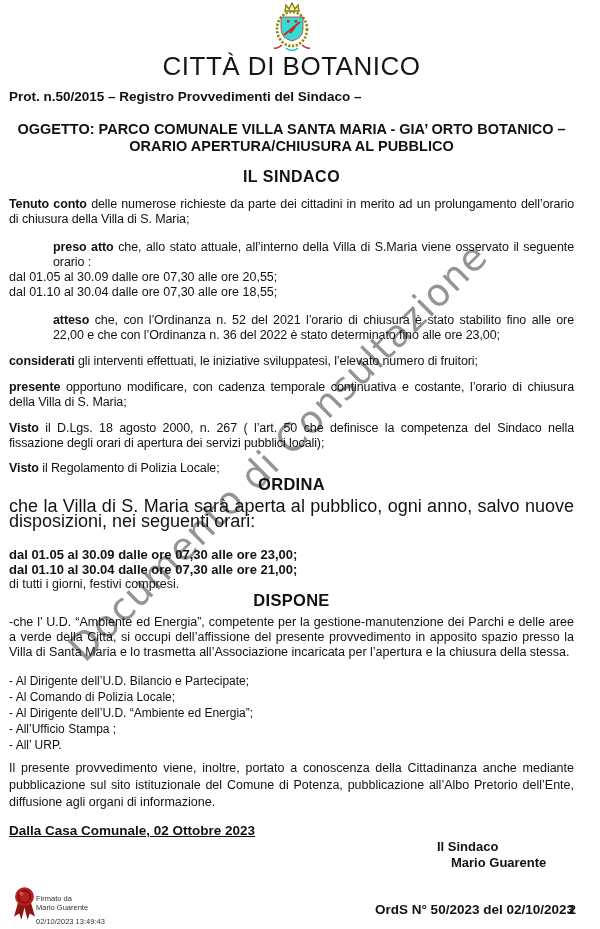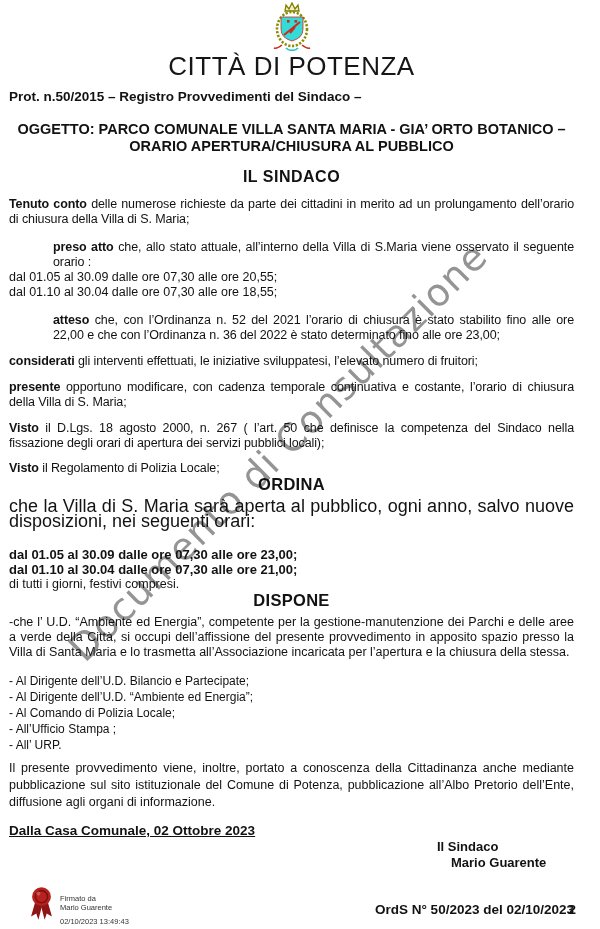--- a/index.html
+++ b/index.html
@@ -31,21 +31,21 @@
   .h2 { text-align:center; font-weight:700; font-size:16.5px; line-height:17px;
         margin:0; letter-spacing:0.3px; }
   .h2.mt5 { margin-top:5px; }
   .intro { margin-top:6px; font-size:18px; line-height:15px; text-align:justify; }
   .dispone-p { margin-top:6px; font-size:12.5px; line-height:15px; text-align:justify; }
   .list { margin-top:10px; font-size:12px; line-height:16px; }
   .closing { margin-top:7px; font-size:12.5px; line-height:17px; text-align:justify; }
   .dateline { margin-top:1px; font-weight:700; font-size:13.5px; line-height:15px;text-decoration:underline; }
   .sig { margin:1px 0 0 428px; font-weight:700; font-size:13px; line-height:16px; }
   .sig .name { padding-left:14px; }
-  .stamp { position:absolute; left:30px; top:885px; display:flex; gap:7px; z-index:1; }
+  .stamp { position:absolute; left:13px; top:885px; display:flex; z-index:1; }
   .stamp-text { font-size:7.5px; line-height:8.5px; color:#333; padding-top:10px; }
   .stamp-time { margin-top:6px;text-align:center; }
   .foot-center { position:absolute; left:0; right:26px; top:902px; text-align:right;
                  font-weight:700; font-size:13.5px; z-index:1; }
   .foot-page { position:absolute; right:24px; top:902px; font-weight:700;
                font-size:13.5px; z-index:1; }
 </style>
 </head>
 <body>
 
@@ -64,21 +64,21 @@
         <path d="M26 31 L31 25"></path>
       </g>
       <rect x="23" y="18" width="2.6" height="2.6" fill="#cc2a1f"></rect>
       <rect x="30.5" y="18" width="2.6" height="2.6" fill="#cc2a1f"></rect>
       <path d="M18 43 q-5 4 -8 3" stroke="#cc2a1f" fill="none" stroke-width="1.6"></path>
       <path d="M38 43 q5 4 8 3" stroke="#cc2a1f" fill="none" stroke-width="1.6"></path>
       <path d="M22 46 q3 3 6 2" stroke="#19c6c6" fill="none" stroke-width="1.6"></path>
       <path d="M34 46 q-3 3 -6 2" stroke="#19c6c6" fill="none" stroke-width="1.6"></path>
     </svg>
 
-    <h1 class="title">CITTÀ DI POTENZA</h1>
+    <h1 class="title">CITTÀ DI BOTANICO</h1>
 
     <div class="prot">Prot. n.50/2015 – Registro Provvedimenti del Sindaco –</div>
 
     <div class="subject">
       <span>OGGETTO: PARCO COMUNALE VILLA  SANTA MARIA - GIA’ ORTO BOTANICO –</span><br>
       <span>ORARIO APERTURA/CHIUSURA AL PUBBLICO</span>
     </div>
 
     <div class="sindaco">IL  SINDACO</div>
 
@@ -102,22 +102,22 @@
     <p class="intro">che la Villa di S. Maria sarà aperta al pubblico, ogni anno, salvo nuove disposizioni, nei seguenti orari:</p>
     <div class="sched-b">dal 01.05 al 30.09 dalle ore 07,30 alle ore 23,00;</div>
     <div class="sched-b">dal 01.10 al 30.04 dalle ore 07,30 alle ore 21,00;</div>
     <div class="sched">di tutti i giorni, festivi compresi.</div>
 
     <div class="h2">DISPONE</div>
     <p class="dispone-p">-che l’ U.D. “Ambiente ed Energia”, competente per la gestione-manutenzione dei Parchi e delle aree a verde della Città, si occupi dell’affissione del presente provvedimento in apposito spazio presso la Villa di Santa Maria e lo trasmetta all’Associazione incaricata per l’apertura e la chiusura della stessa.</p>
 
     <div class="list">
       <div>- Al Dirigente dell’U.D. Bilancio e Partecipate;</div>
+      <div>- Al Comando di Polizia Locale;</div>
       <div>- Al Dirigente dell’U.D. “Ambiente ed Energia”;</div>
-      <div>- Al Comando di Polizia Locale;</div>
       <div>- All’Ufficio Stampa ;</div>
       <div>- All’ URP.</div>
     </div>
 
     <p class="closing">Il presente provvedimento viene, inoltre, portato a conoscenza della Cittadinanza anche mediante pubblicazione sul sito istituzionale del Comune di Potenza, pubblicazione all’Albo Pretorio dell’Ente, diffusione agli organi di informazione.</p>
 
     <div class="dateline">Dalla  Casa Comunale, 02 Ottobre 2023</div>
 
     <div class="sig">
       <div>Il Sindaco</div>

